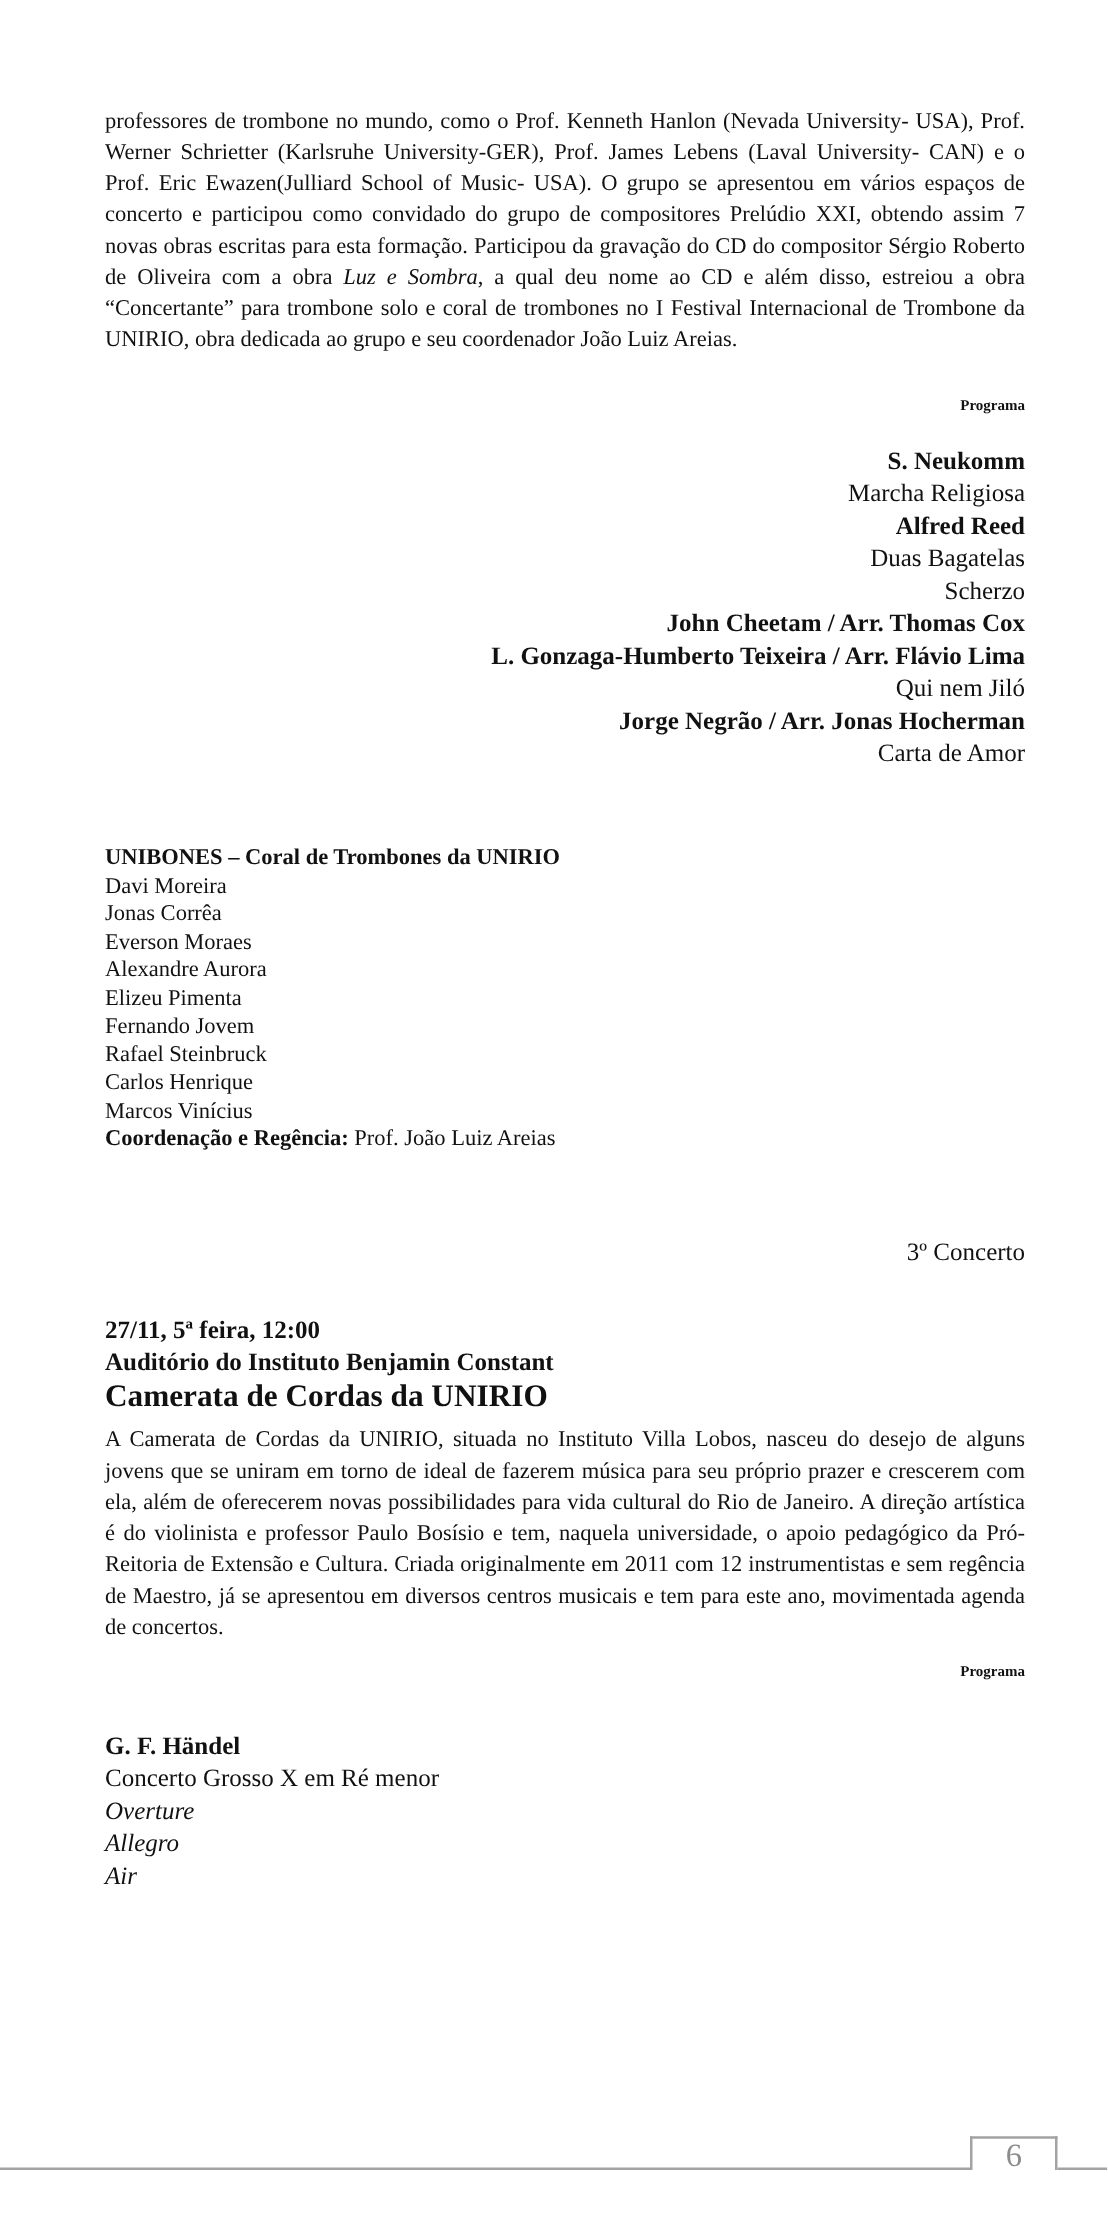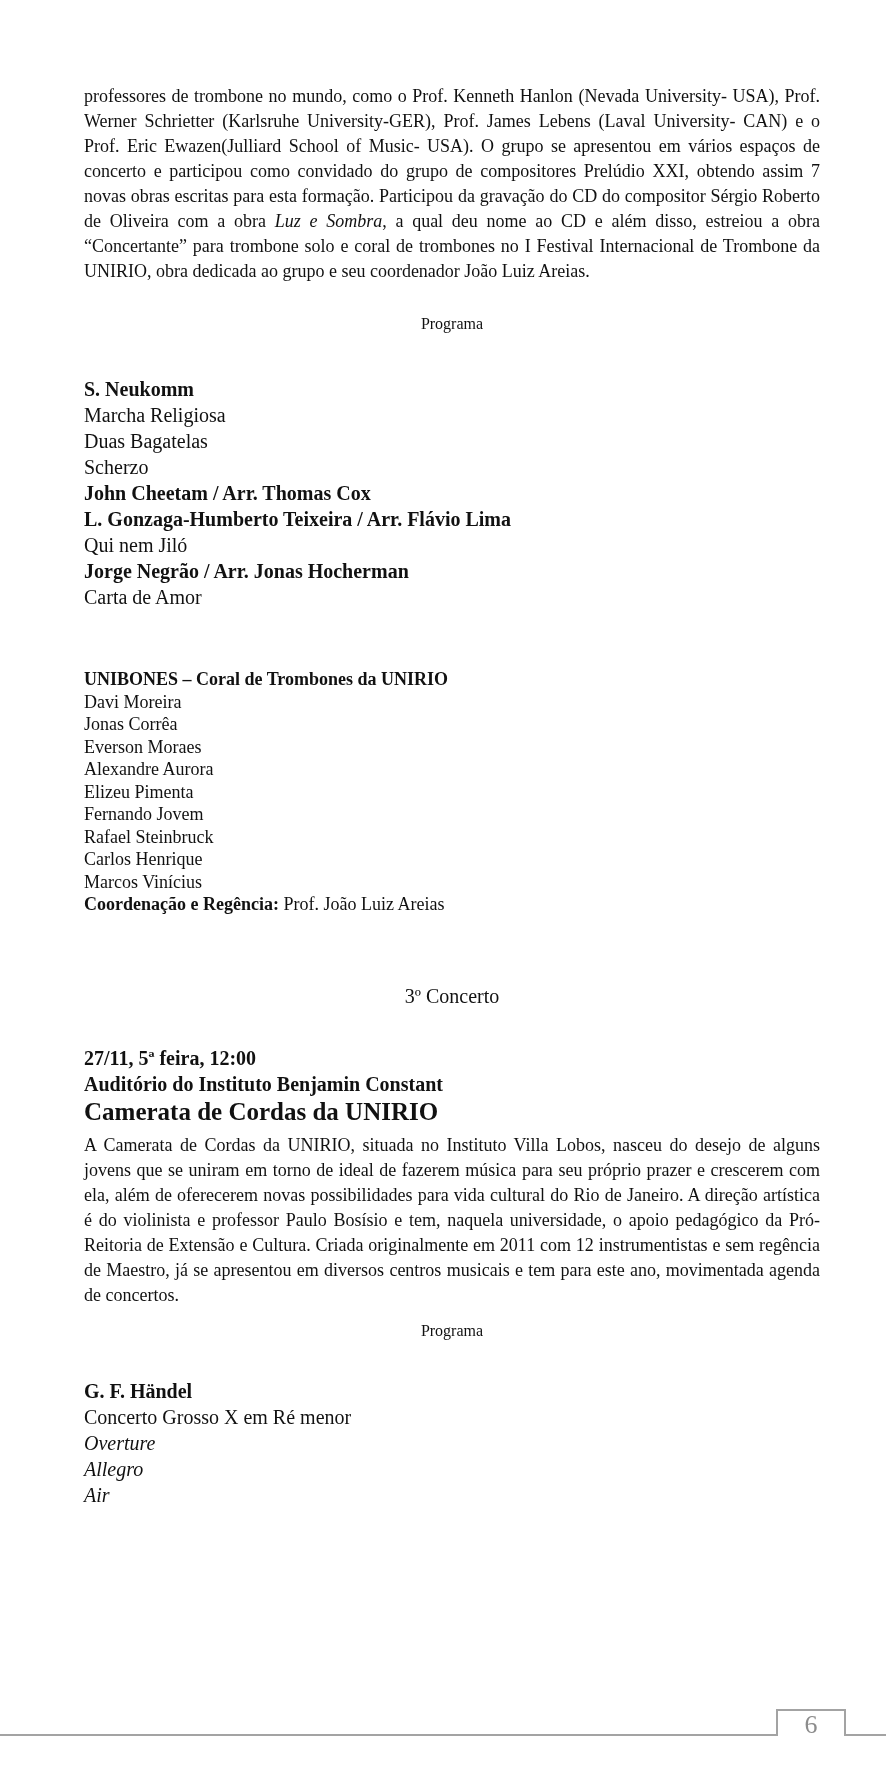--- a/index.html
+++ b/index.html
@@ -24,44 +24,44 @@
     font-size: 18px;
     line-height: 25px;
     text-align: justify;
     text-justify: inter-word;
   }
   .italic { font-style: italic; }
   .bold   { font-weight: bold; }
 
   .heading-programa {
     margin: 27px 0 0 0;
-    font-size: 16px;
+    font-size: 12px;
     line-height: 26px;
-    font-weight: normal;
-    text-align: center;
+    font-weight: bold;
+    text-align: right;
   }
   .program-list {
-    margin-top: 39px;
-    text-align: left;
+    margin-top: 19px;
+    text-align: right;
   }
   .pline {
     font-size: 20px;
     line-height: 26px;
   }
   .ensemble {
     margin-top: 58px;
     font-size: 18px;
     line-height: 22.5px;
   }
   .ensemble-title { font-weight: bold; }
   .concert-number {
     margin-top: 67px;
     font-size: 20px;
     line-height: 26px;
-    text-align: center;
+    text-align: right;
   }
   .concert-head {
     margin-top: 36px;
   }
   .concert-line {
     font-size: 20px;
     line-height: 26px;
     font-weight: bold;
   }
   .group-title {
@@ -110,20 +110,21 @@
 
 <div class="page">
 
   <p class="body-par"><span>professores de trombone no mundo, como o Prof. Kenneth Hanlon (Nevada University- USA), Prof. Werner Schrietter (Karlsruhe University-GER), Prof. James Lebens (Laval University- CAN) e o Prof. Eric Ewazen(Julliard School of Music- USA). O grupo se apresentou em vários espaços de concerto e participou como convidado do grupo de compositores Prelúdio XXI, obtendo assim 7 novas obras escritas para esta formação. Participou da gravação do CD do compositor Sérgio Roberto de Oliveira com a obra </span><span class="italic">Luz e Sombra</span><span>, a qual deu nome ao CD e além disso, estreiou a obra “Concertante” para trombone solo e coral de trombones no I Festival Internacional de Trombone da UNIRIO, obra dedicada ao grupo e seu coordenador João Luiz Areias.</span></p>
 
   <div class="heading-programa">Programa</div>
 
   <div class="program-list">
     <div class="pline bold">S. Neukomm</div>
     <div class="pline">Marcha Religiosa</div>
+    <div class="pline bold">Alfred Reed</div>
     <div class="pline">Duas Bagatelas</div>
     <div class="pline">Scherzo</div>
     <div class="pline bold">John Cheetam / Arr. Thomas Cox</div>
     <div class="pline bold">L. Gonzaga-Humberto Teixeira / Arr. Flávio Lima</div>
     <div class="pline">Qui nem Jiló</div>
     <div class="pline bold">Jorge Negrão / Arr. Jonas Hocherman</div>
     <div class="pline">Carta de Amor</div>
   </div>
 
   <div class="ensemble">

